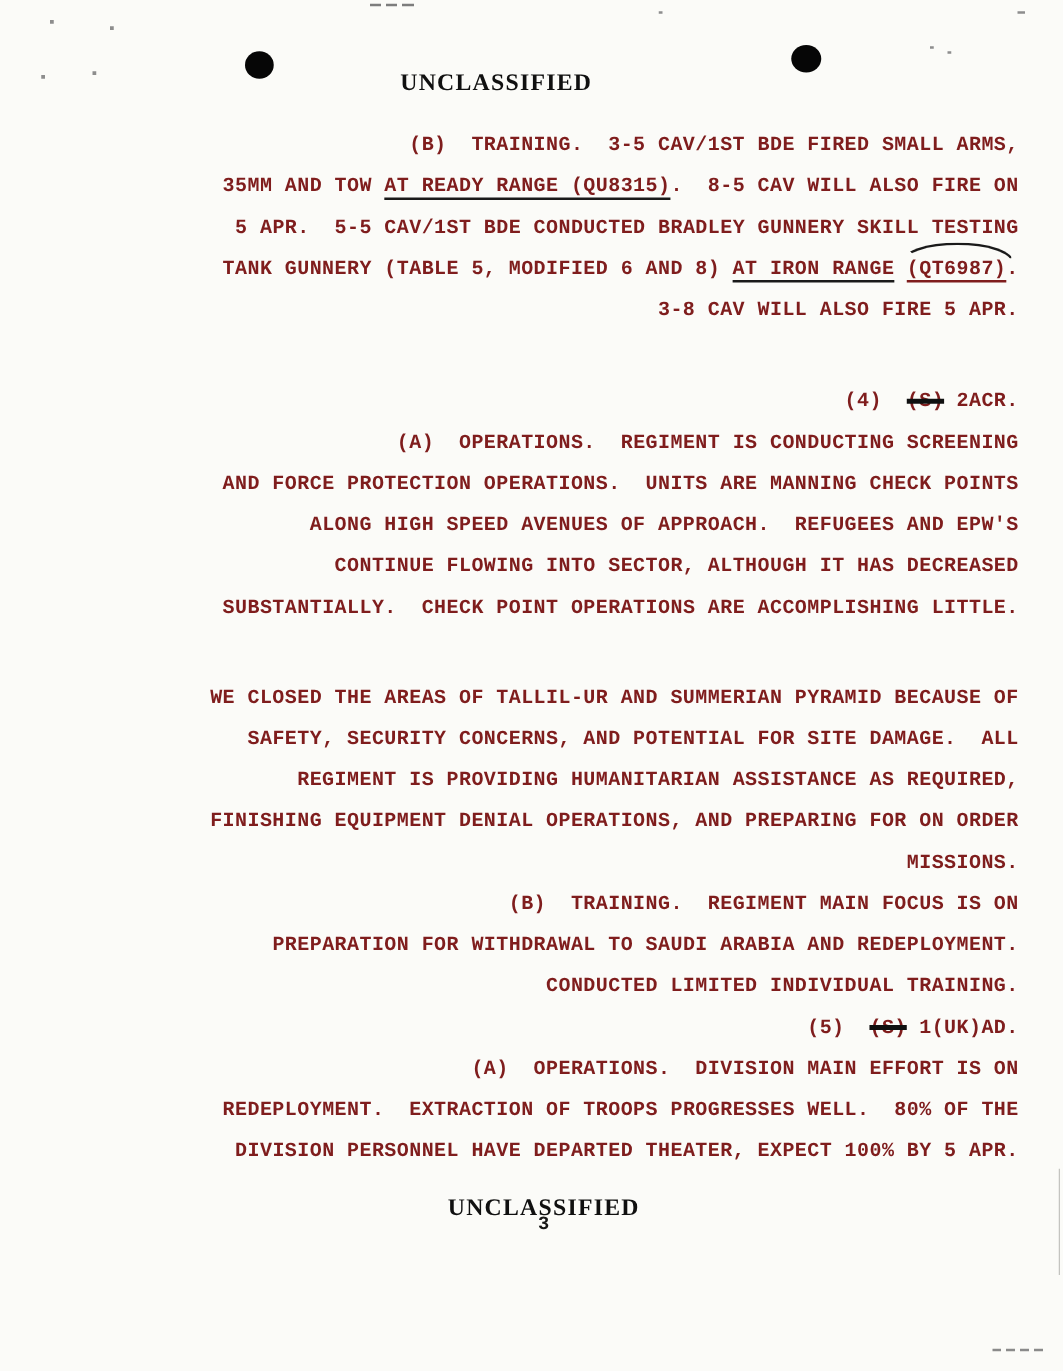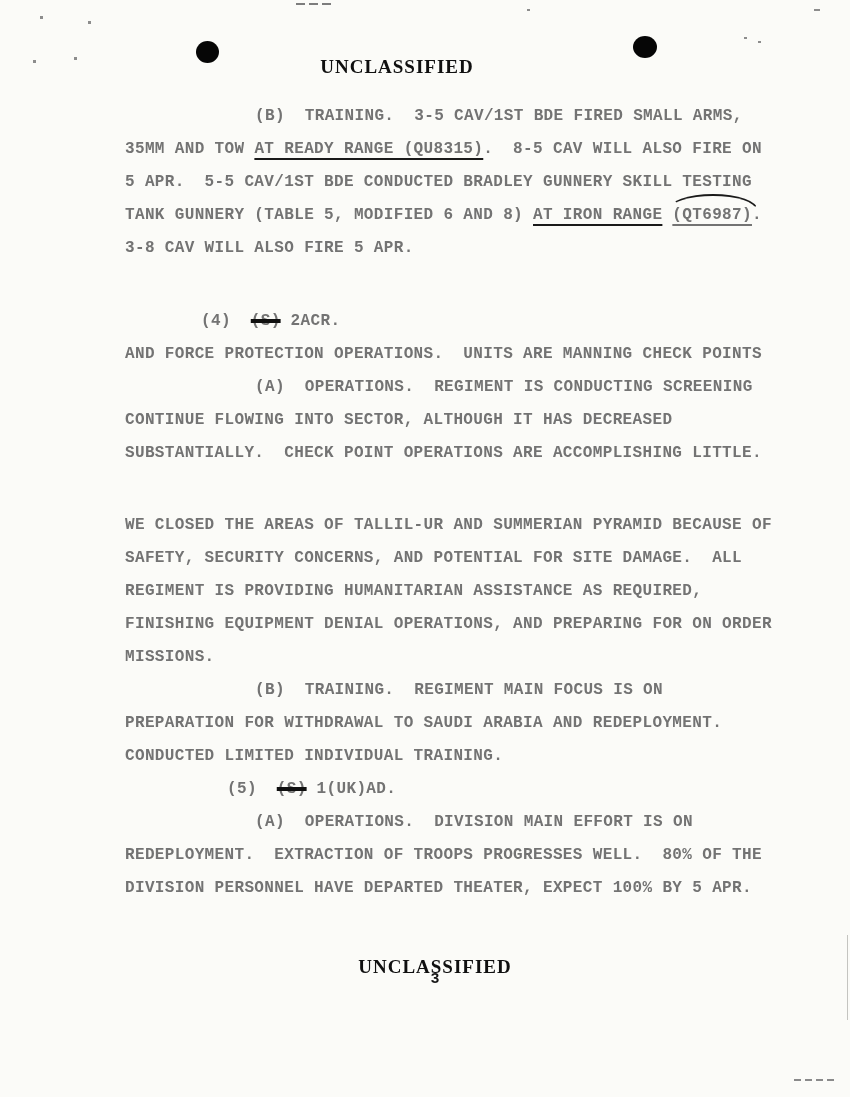--- a/index.html
+++ b/index.html
@@ -56,21 +56,22 @@
   
   .doc-body {
     position: absolute;
     left: 125px;
     top: 100px;
     width: 690px;
     font-family: "Liberation Mono", "DejaVu Sans Mono", monospace;
     font-weight: 700;
     font-size: 16px;
     letter-spacing: 0.35px;
-    color: #737373;
+    color: #7f1d1d;
+    text-align: right;
   }
   .line {
     height: 33px;
     line-height: 33px;
     white-space: pre;
   }
   .mark-underline {
     text-decoration: underline;
     text-decoration-thickness: 2px;
     text-underline-offset: 5px;
@@ -137,22 +138,23 @@
 
 <div class="classification header-classification">UNCLASSIFIED</div>
 
 <div class="doc-body">
     <div class="line" style="padding-left: 130px;"><span>(B)  TRAINING.  3-5 CAV/1ST BDE FIRED SMALL ARMS,</span></div>
     <div class="line" style="padding-left: 0px;"><span>35MM AND TOW </span><span class="mark-underline">AT READY RANGE (QU8315)</span><span>.  8-5 CAV WILL ALSO FIRE ON</span></div>
     <div class="line" style="padding-left: 0px;"><span>5 APR.  5-5 CAV/1ST BDE CONDUCTED BRADLEY GUNNERY SKILL TESTING</span></div>
     <div class="line" style="padding-left: 0px;"><span>TANK GUNNERY (TABLE 5, MODIFIED 6 AND 8) </span><span class="mark-underline">AT IRON RANGE</span><span> </span><span class="mark-underline mark-arc">(QT6987)</span><span>.</span></div>
     <div class="line" style="padding-left: 0px;"><span>3-8 CAV WILL ALSO FIRE 5 APR.</span></div>
     <div class="line" style="padding-left: 76px; margin-top: 40px;"><span>(4)  </span><span class="mark-strike">(S)</span><span> 2ACR.</span></div>
+    <div class="line" style="padding-left: 130px;"><span>(A)  OPERATIONS.  REGIMENT IS CONDUCTING SCREENING</span></div>
     <div class="line" style="padding-left: 0px;"><span>AND FORCE PROTECTION OPERATIONS.  UNITS ARE MANNING CHECK POINTS</span></div>
-    <div class="line" style="padding-left: 130px;"><span>(A)  OPERATIONS.  REGIMENT IS CONDUCTING SCREENING</span></div>
+    <div class="line" style="padding-left: 0px;"><span>ALONG HIGH SPEED AVENUES OF APPROACH.  REFUGEES AND EPW'S</span></div>
     <div class="line" style="padding-left: 0px;"><span>CONTINUE FLOWING INTO SECTOR, ALTHOUGH IT HAS DECREASED</span></div>
     <div class="line" style="padding-left: 0px;"><span>SUBSTANTIALLY.  CHECK POINT OPERATIONS ARE ACCOMPLISHING LITTLE.</span></div>
     <div class="line" style="padding-left: 0px; margin-top: 39px;"><span>WE CLOSED THE AREAS OF TALLIL-UR AND SUMMERIAN PYRAMID BECAUSE OF</span></div>
     <div class="line" style="padding-left: 0px;"><span>SAFETY, SECURITY CONCERNS, AND POTENTIAL FOR SITE DAMAGE.  ALL</span></div>
     <div class="line" style="padding-left: 0px;"><span>REGIMENT IS PROVIDING HUMANITARIAN ASSISTANCE AS REQUIRED,</span></div>
     <div class="line" style="padding-left: 0px;"><span>FINISHING EQUIPMENT DENIAL OPERATIONS, AND PREPARING FOR ON ORDER</span></div>
     <div class="line" style="padding-left: 0px;"><span>MISSIONS.</span></div>
     <div class="line" style="padding-left: 130px;"><span>(B)  TRAINING.  REGIMENT MAIN FOCUS IS ON</span></div>
     <div class="line" style="padding-left: 0px;"><span>PREPARATION FOR WITHDRAWAL TO SAUDI ARABIA AND REDEPLOYMENT.</span></div>
     <div class="line" style="padding-left: 0px;"><span>CONDUCTED LIMITED INDIVIDUAL TRAINING.</span></div>

